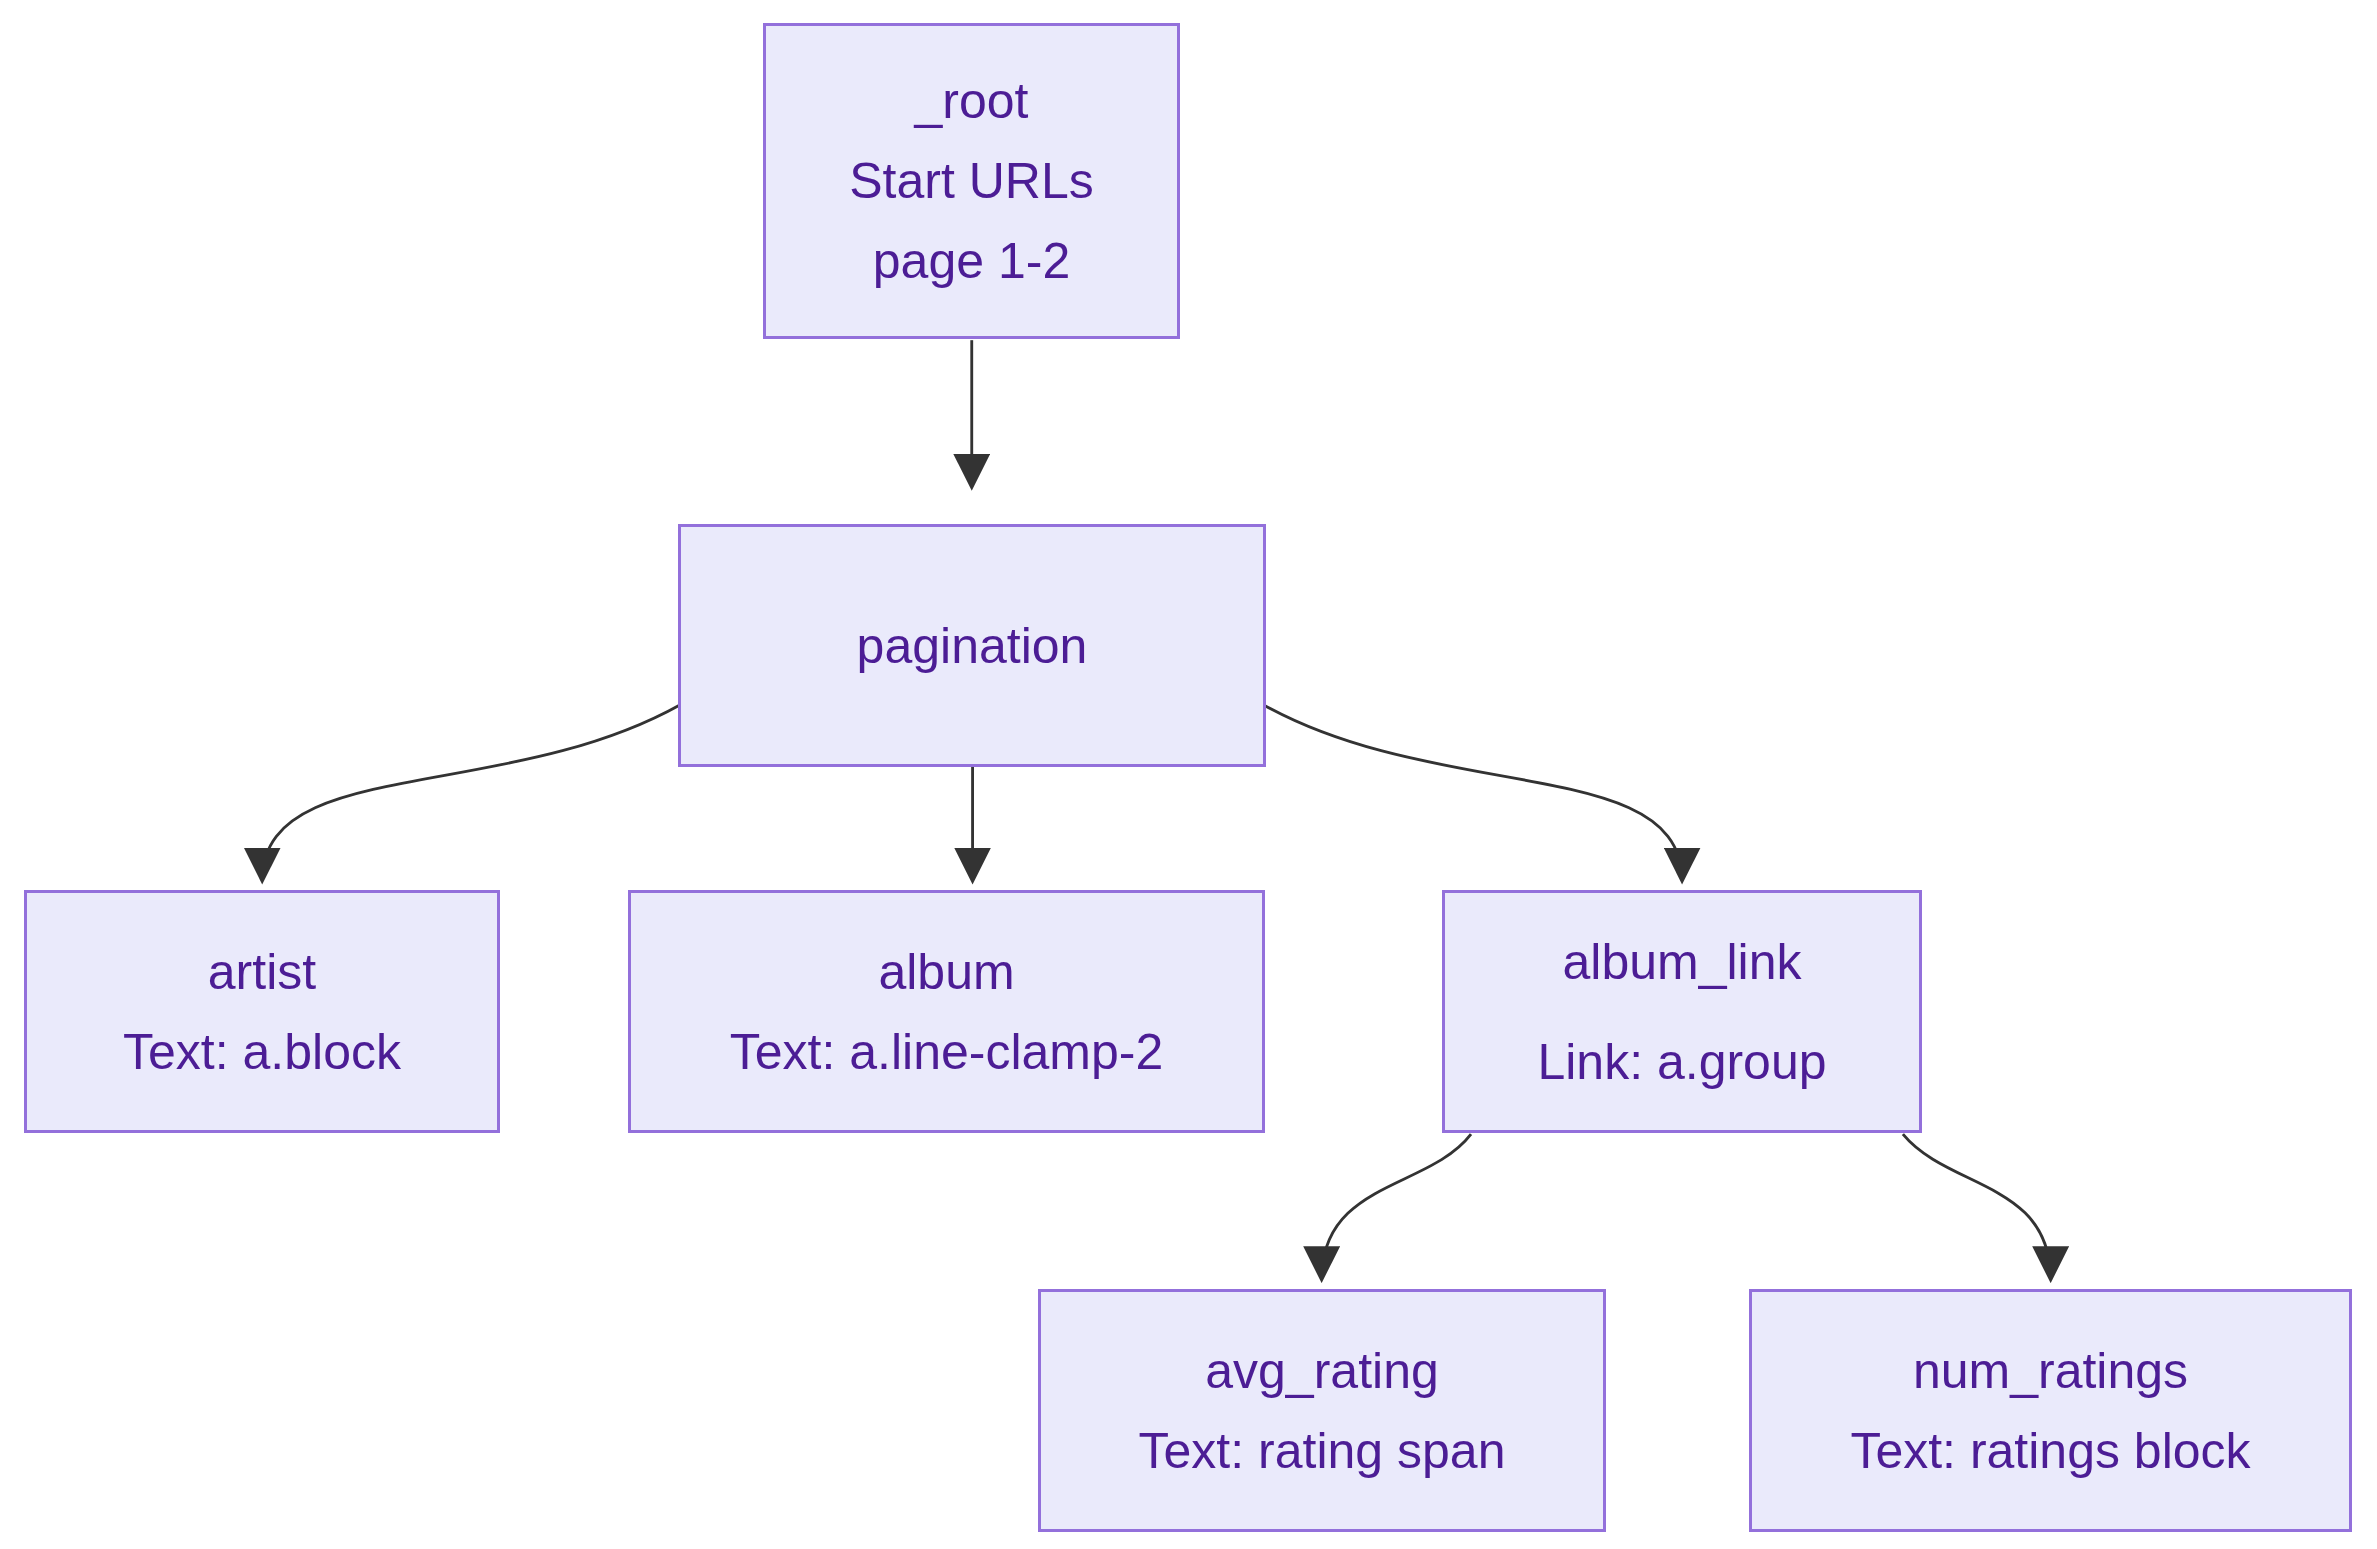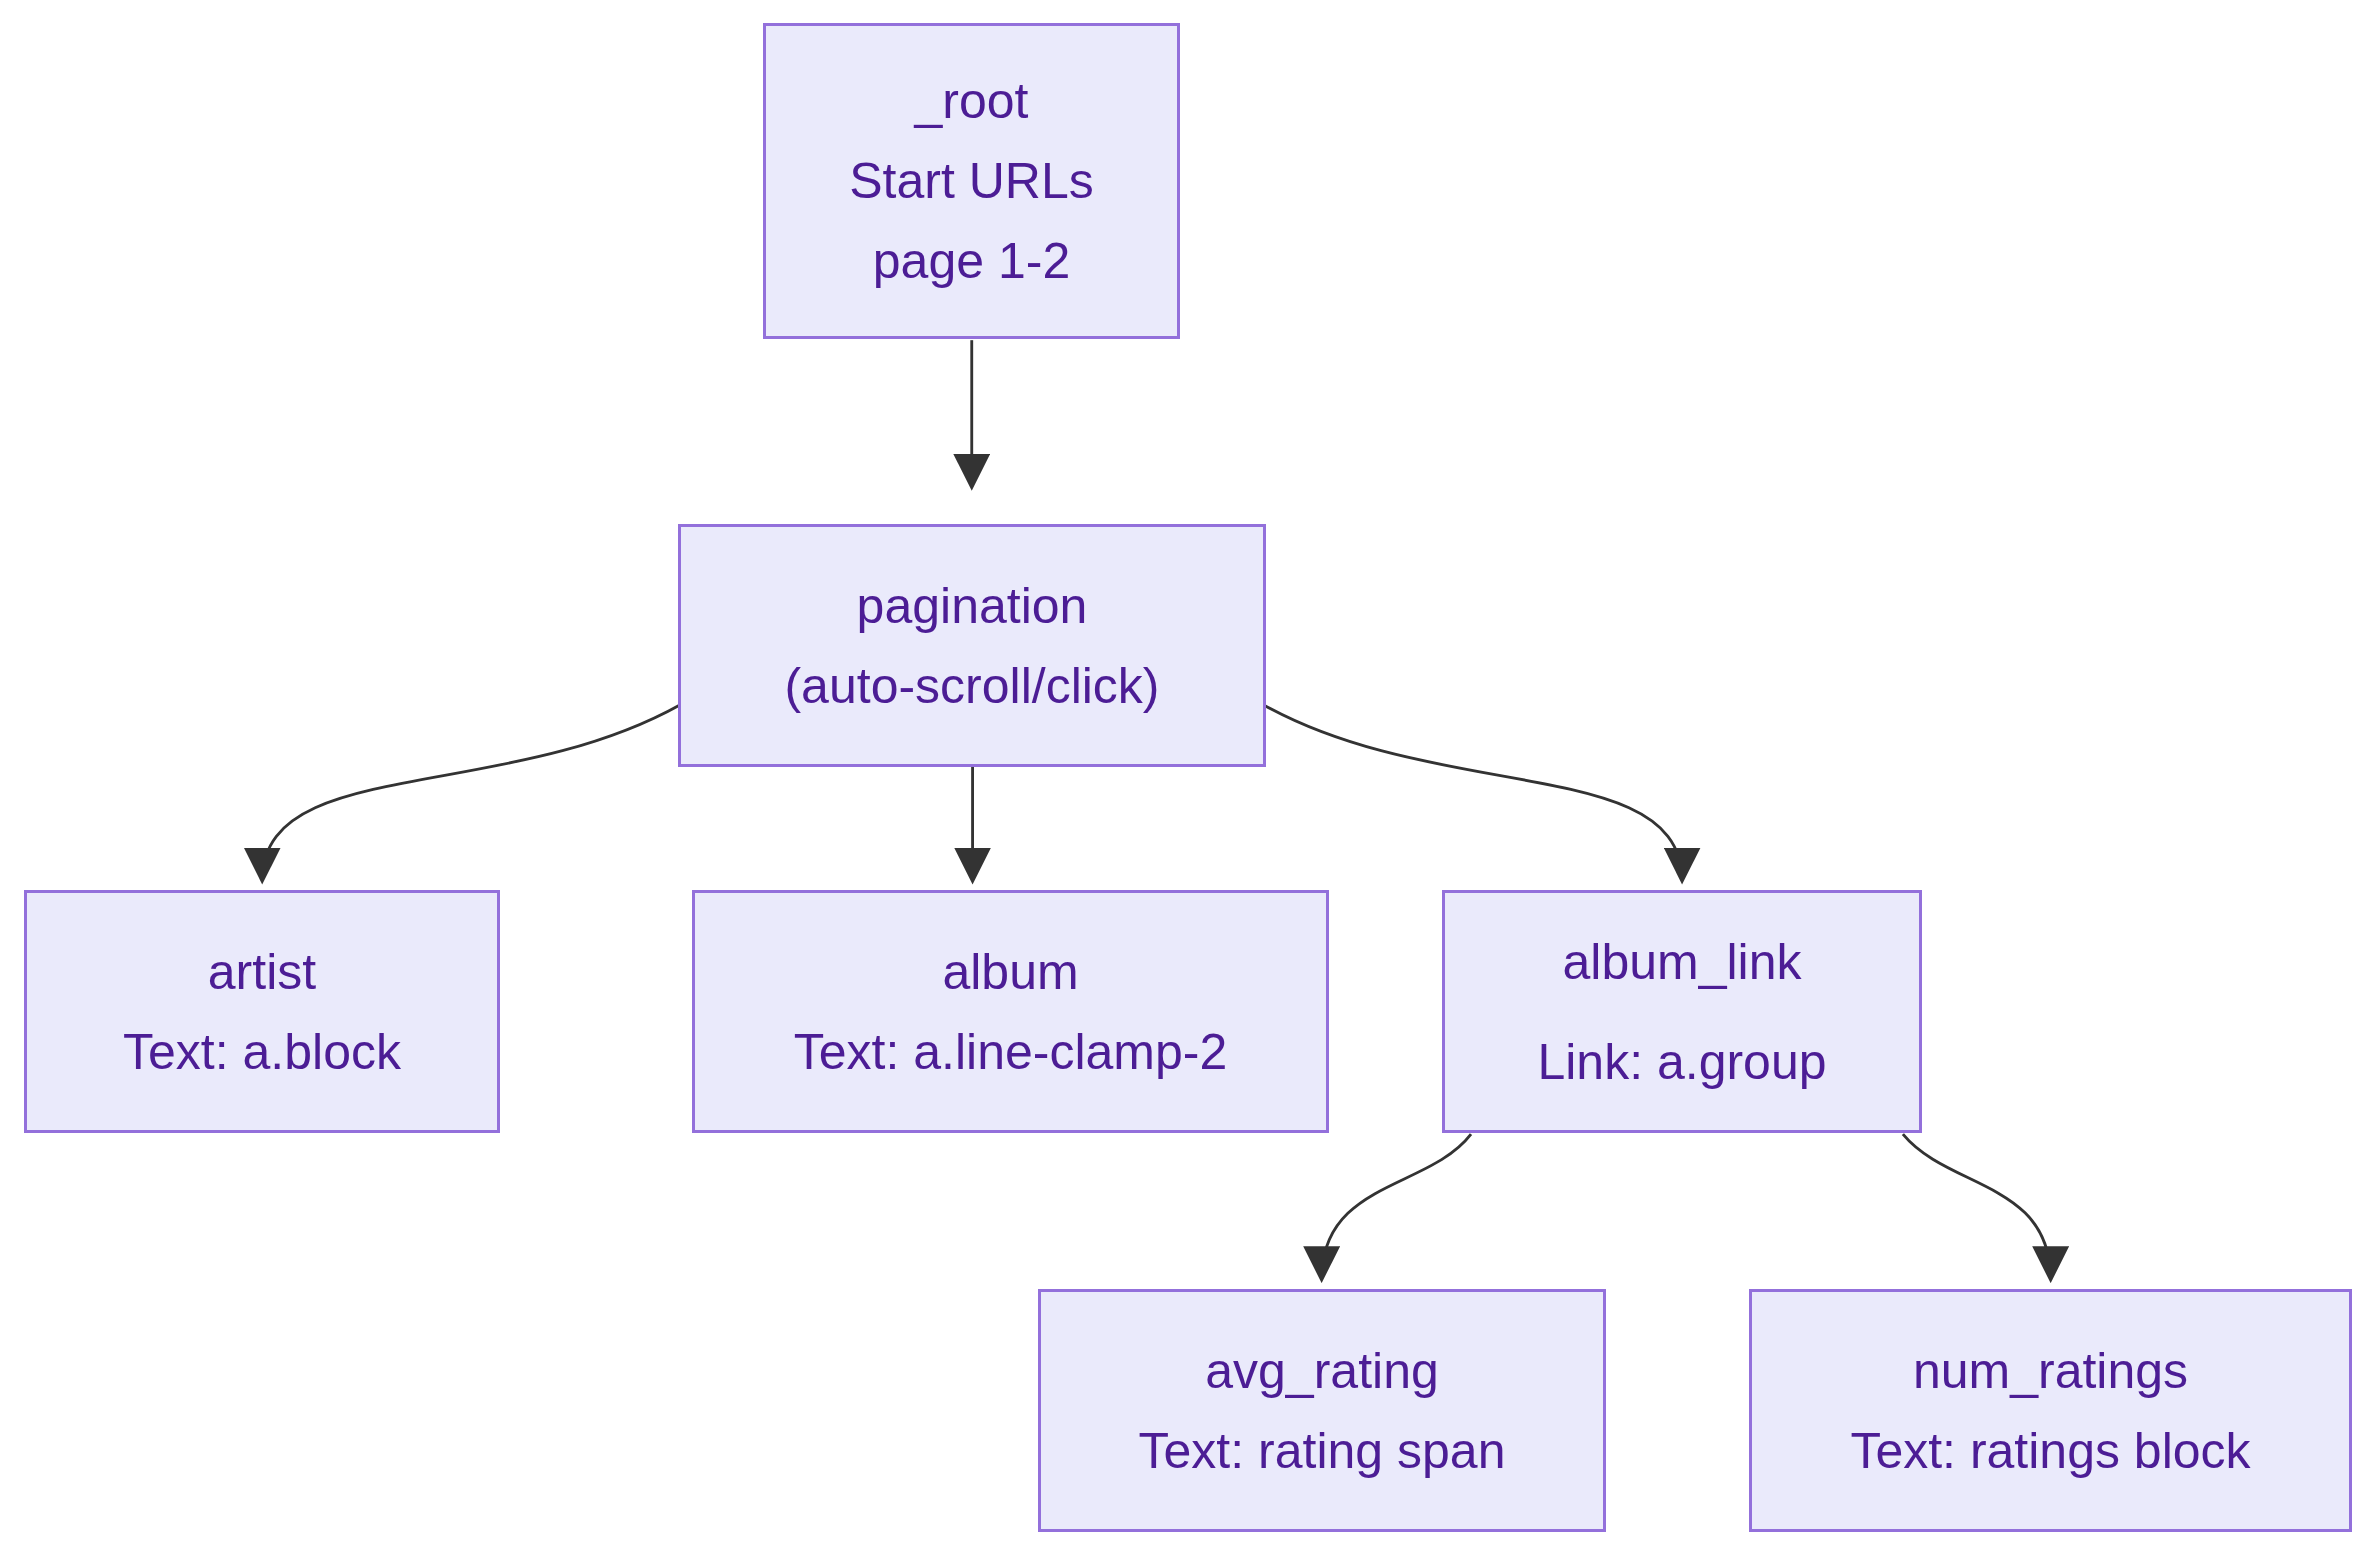--- a/index.html
+++ b/index.html
@@ -41,21 +41,21 @@
     font-size: 50px;
     line-height: 80px;
   }
   .node .line {
     white-space: nowrap;
   }
   
   .node-root        { left:  763px; top:   23px; width: 417px; height: 316px; }
   .node-pagination  { left:  678px; top:  524px; width: 588px; height: 243px; text-align: center; }
   .node-artist      { left:   24px; top: 890px; width: 476px; height: 243px; }
-  .node-album       { left:  692px; top: 890px; width: 637px; height: 243px; }
+  .node-album       { left:  628px; top: 890px; width: 637px; height: 243px; }
   .node-album-link  { left: 1442px; top: 890px; width: 480px; height: 243px; gap: 20px; }
   .node-avg-rating  { left: 1038px; top: 1289px; width: 568px; height: 243px; }
   .node-num-ratings { left: 1749px; top: 1289px; width: 603px; height: 243px; }
 </style>
 </head>
 <body>
 
 <div class="canvas">
 
   <svg class="edges-layer" viewBox="0 0 2928 1908" xmlns="http://www.w3.org/2000/svg">
@@ -73,21 +73,20 @@
   </svg>
 
   <div class="node node-root">
     <div class="line">_root</div>
     <div class="line">Start URLs</div>
     <div class="line">page 1-2</div>
   </div>
 
   <div class="node node-pagination">
     <div class="line">pagination</div>
-    <div class="line">(auto-scroll/click)</div>
   </div>
 
   <div class="node node-artist">
     <div class="line">artist</div>
     <div class="line">Text: a.block</div>
   </div>
 
   <div class="node node-album">
     <div class="line">album</div>
     <div class="line">Text: a.line-clamp-2</div>

